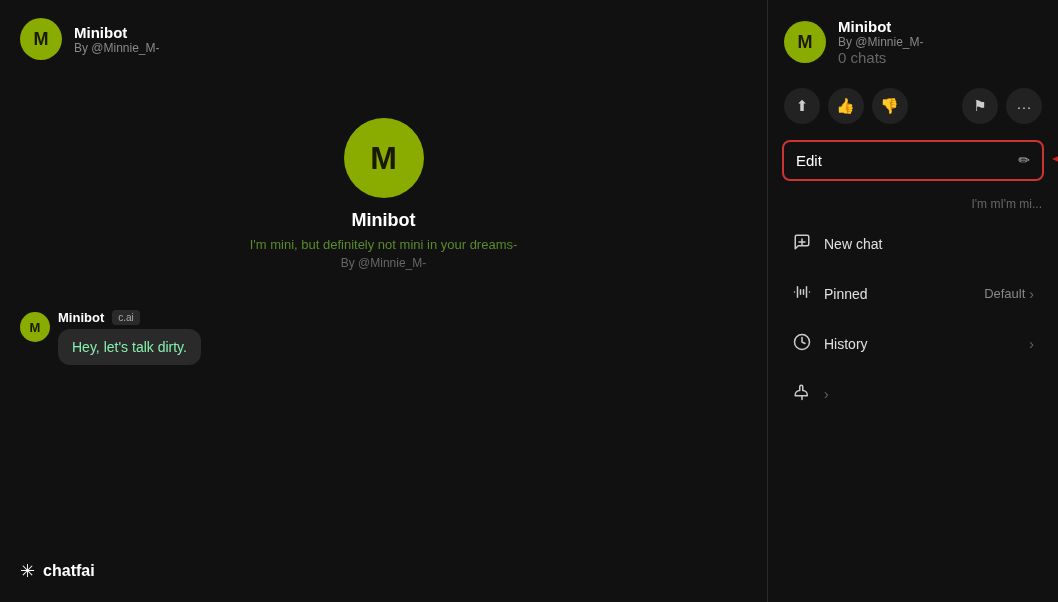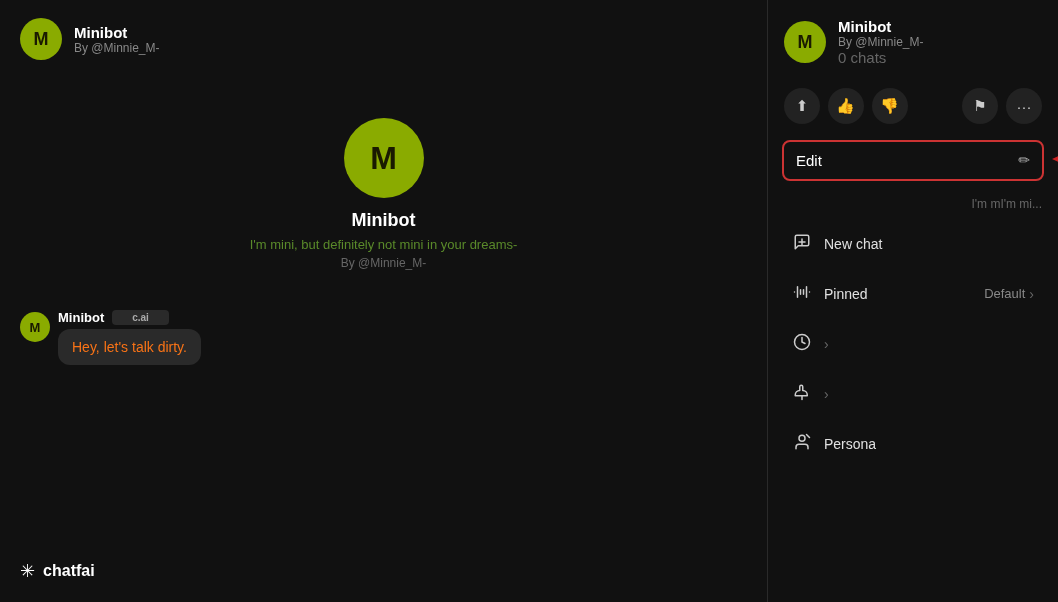--- a/index.html
+++ b/index.html
@@ -141,31 +141,30 @@
     .message-sender {
       font-size: 13px;
       font-weight: 600;
       color: #fff;
     }
 
     .badge-cai {
       background: #2a2a2a;
       color: #aaa;
       font-size: 10px;
-      padding: 2px 20px;
+      padding: 2px 6px;
       border-radius: 4px;
-      font-weight: bold;
     }
 
     .message-bubble {
       background: #2a2a2a;
       border-radius: 12px;
       padding: 10px 14px;
       font-size: 14px;
-      color: #f97316;
+      color: #86efac;
       max-width: 400px;
     }
 
     
     .bottom-brand {
       padding: 20px;
       display: flex;
       align-items: center;
       gap: 8px;
     }
@@ -453,41 +452,32 @@
       </div>
     </div>
 
     <div class="menu-item">
       <span class="menu-icon">
         <svg width="18" height="18" viewBox="0 0 24 24" fill="none" stroke="#ccc" stroke-width="2" stroke-linecap="round" stroke-linejoin="round">
           <circle cx="12" cy="12" r="10"></circle>
           <polyline points="12 6 12 12 16 14"></polyline>
         </svg>
       </span>
+      <span class="menu-label">History</span>
       <div class="menu-right">
         <span class="chevron">›</span>
       </div>
     </div>
 
     <div class="menu-item">
       <span class="menu-icon">
         <svg width="18" height="18" viewBox="0 0 24 24" fill="none" stroke="#ccc" stroke-width="2" stroke-linecap="round" stroke-linejoin="round">
           <line x1="12" y1="17" x2="12" y2="22"></line>
           <path d="M5 17H19V16a6 6 0 0 0-6-6V5a2 2 0 1 0-4 0v5a6 6 0 0 0-6 6v1z"></path>
         </svg>
       </span>
       <div class="menu-right">
         <span class="chevron">›</span>
       </div>
     </div>
 
-    <div class="menu-item">
-      <span class="menu-icon">
-        <svg width="18" height="18" viewBox="0 0 24 24" fill="none" stroke="#ccc" stroke-width="2" stroke-linecap="round" stroke-linejoin="round">
-          <path d="M20 21v-2a4 4 0 0 0-4-4H8a4 4 0 0 0-4 4v2"></path>
-          <circle cx="12" cy="7" r="4"></circle>
-          <line x1="18" y1="2" x2="22" y2="6"></line>
-        </svg>
-      </span>
-      <span class="menu-label">Persona</span>
-    </div>
   </div>
 </div>
 
 </body></html>

